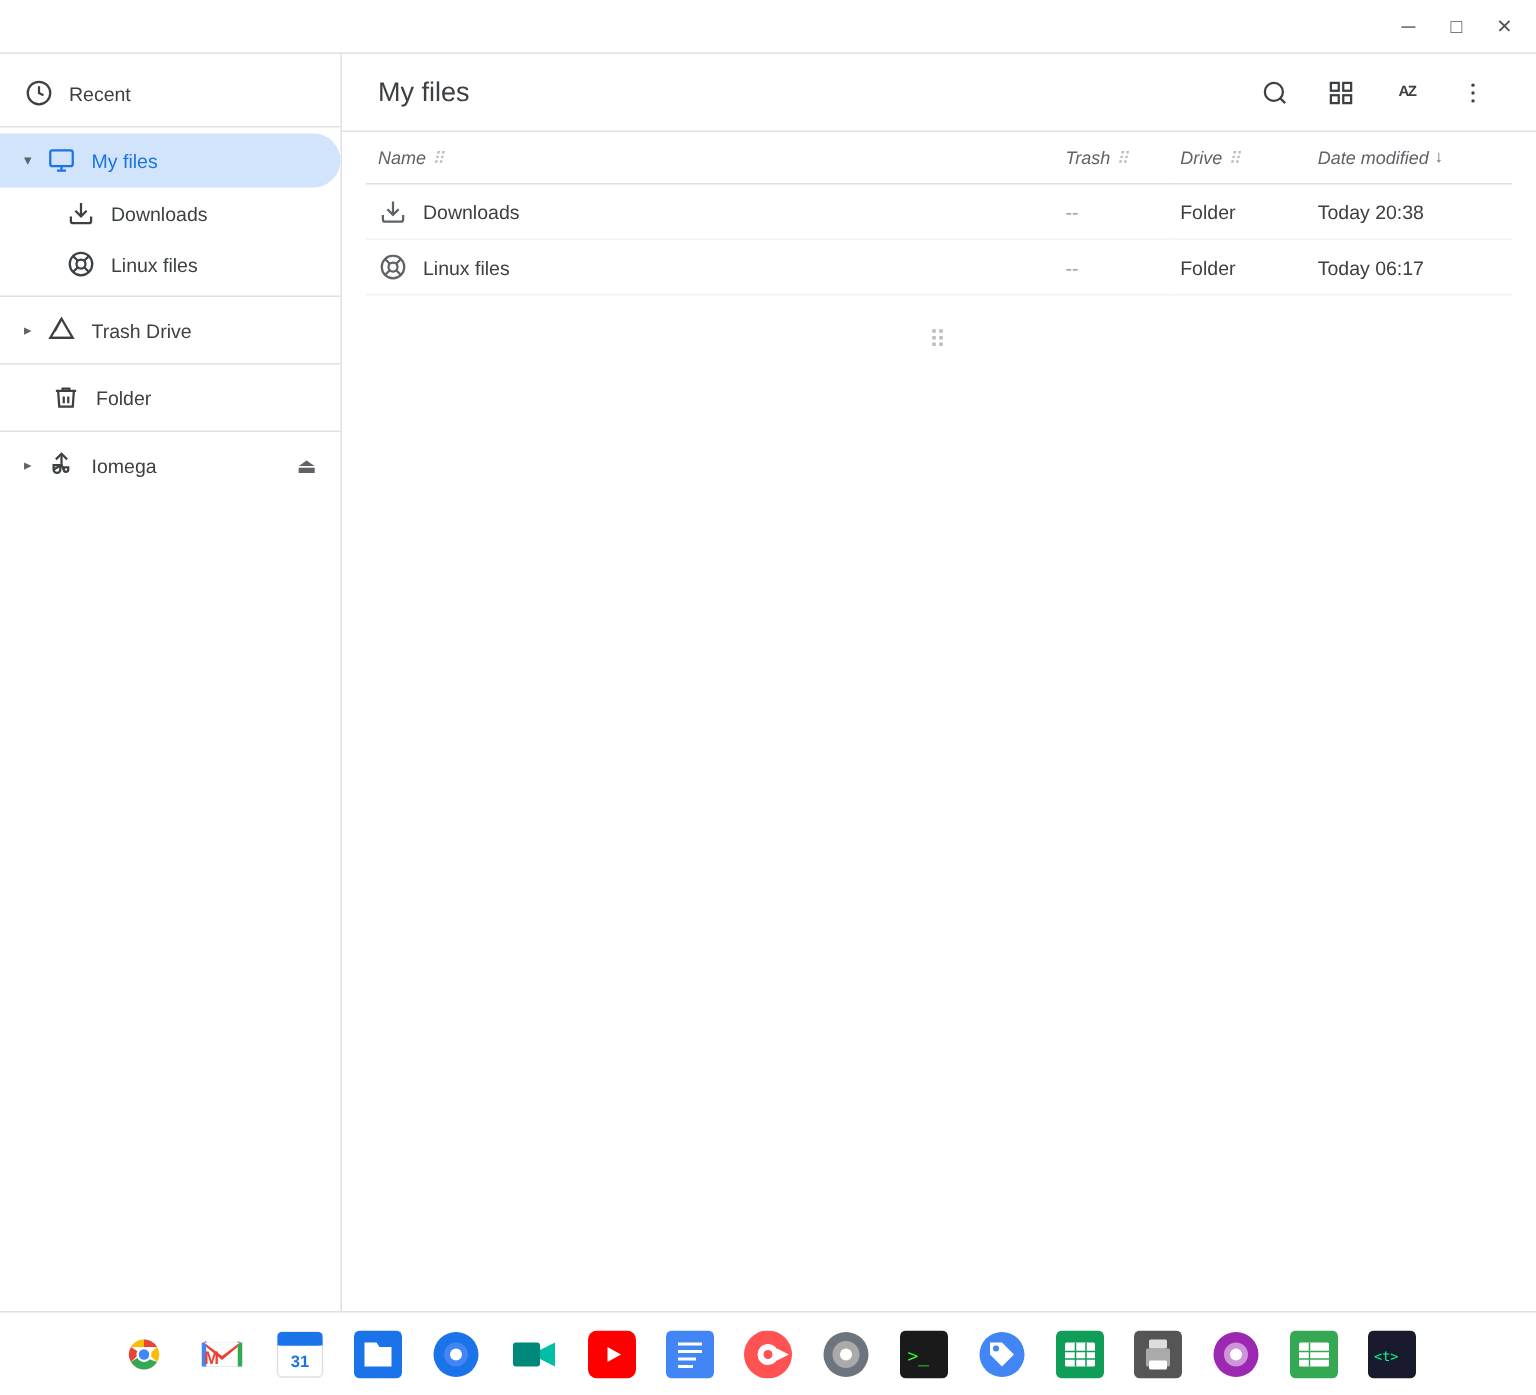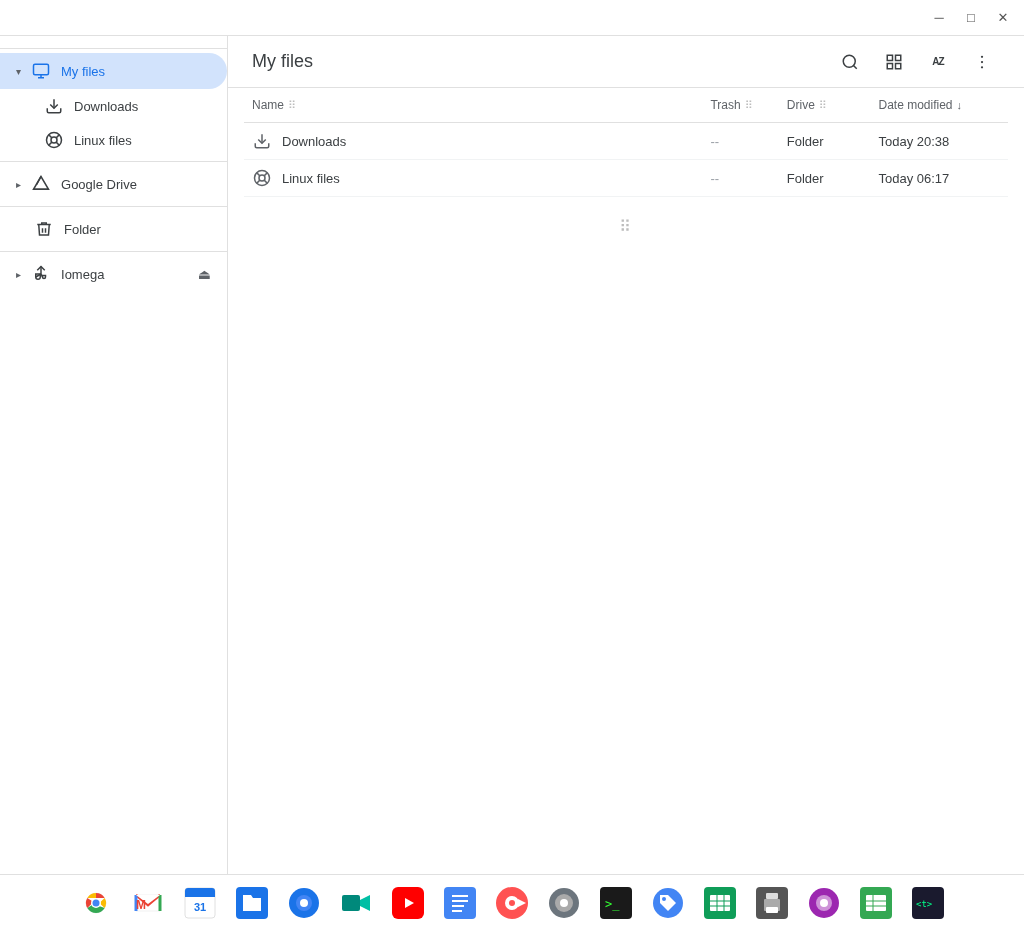--- a/index.html
+++ b/index.html
@@ -146,20 +146,21 @@
     .file-table thead tr {
       border-bottom: 1px solid #e0e0e0;
     }
     .file-table th {
       text-align: left;
       font-size: 12px;
       font-weight: 500;
       color: #5f6368;
       padding: 10px 8px;
       white-space: nowrap;
+      font-style: italic;
     }
     .file-table th .col-header {
       display: flex;
       align-items: center;
       gap: 4px;
     }
     .file-table th .drag-handle {
       color: #bdbdbd;
       font-size: 11px;
     }
@@ -235,20 +236,29 @@
 <div class="window-chrome">
   <div class="chrome-btn">─</div>
   <div class="chrome-btn">□</div>
   <div class="chrome-btn">✕</div>
 </div>
 
 <div class="app-container">
 
   <div class="sidebar">
 
+    <div class="sidebar-item">
+      <span class="icon">
+        <svg width="18" height="18" viewBox="0 0 24 24" fill="none" stroke="#3c4043" stroke-width="2">
+          <circle cx="12" cy="12" r="10"></circle>
+          <polyline points="12 6 12 12 16 14"></polyline>
+        </svg>
+      </span>
+      <span class="label">Recent</span>
+    </div>
 
     <div class="sidebar-divider"></div>
 
     <div class="sidebar-item active">
       <span class="chevron">▾</span>
       <span class="icon">
         <svg width="18" height="18" viewBox="0 0 24 24" fill="none" stroke="#1a73e8" stroke-width="2">
           <rect x="2" y="3" width="20" height="14" rx="2"></rect>
           <line x1="8" y1="21" x2="16" y2="21"></line>
           <line x1="12" y1="17" x2="12" y2="21"></line>
@@ -286,21 +296,21 @@
 
     <div class="sidebar-item">
       <span class="chevron">▸</span>
       <span class="icon">
         <svg width="18" height="18" viewBox="0 0 24 24" fill="none" stroke="#3c4043" stroke-width="2">
           <path d="M12 2L2 19h20L12 2z"></path>
           <path d="M2 19h20"></path>
           <path d="M12 2L6 13"></path>
         </svg>
       </span>
-      <span class="label">Google Drive</span>
+      <span class="label">Trash Drive</span>
     </div>
 
     <div class="sidebar-divider"></div>
 
     <div class="sidebar-item">
       <span class="icon" style="margin-left:18px;">
         <svg width="18" height="18" viewBox="0 0 24 24" fill="none" stroke="#3c4043" stroke-width="2">
           <polyline points="3 6 5 6 21 6"></polyline>
           <path d="M19 6l-1 14H6L5 6"></path>
           <path d="M10 11v6"></path>

